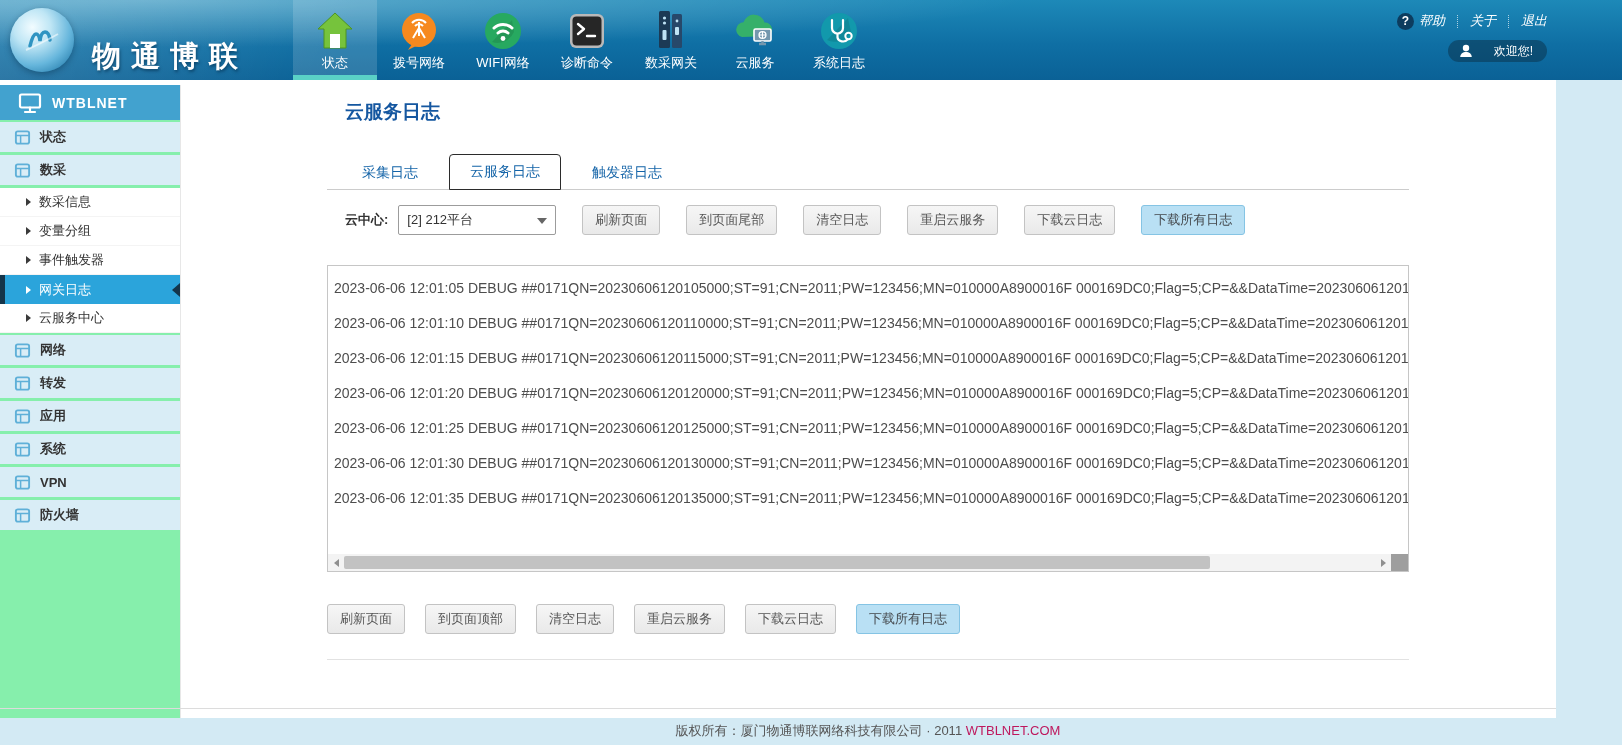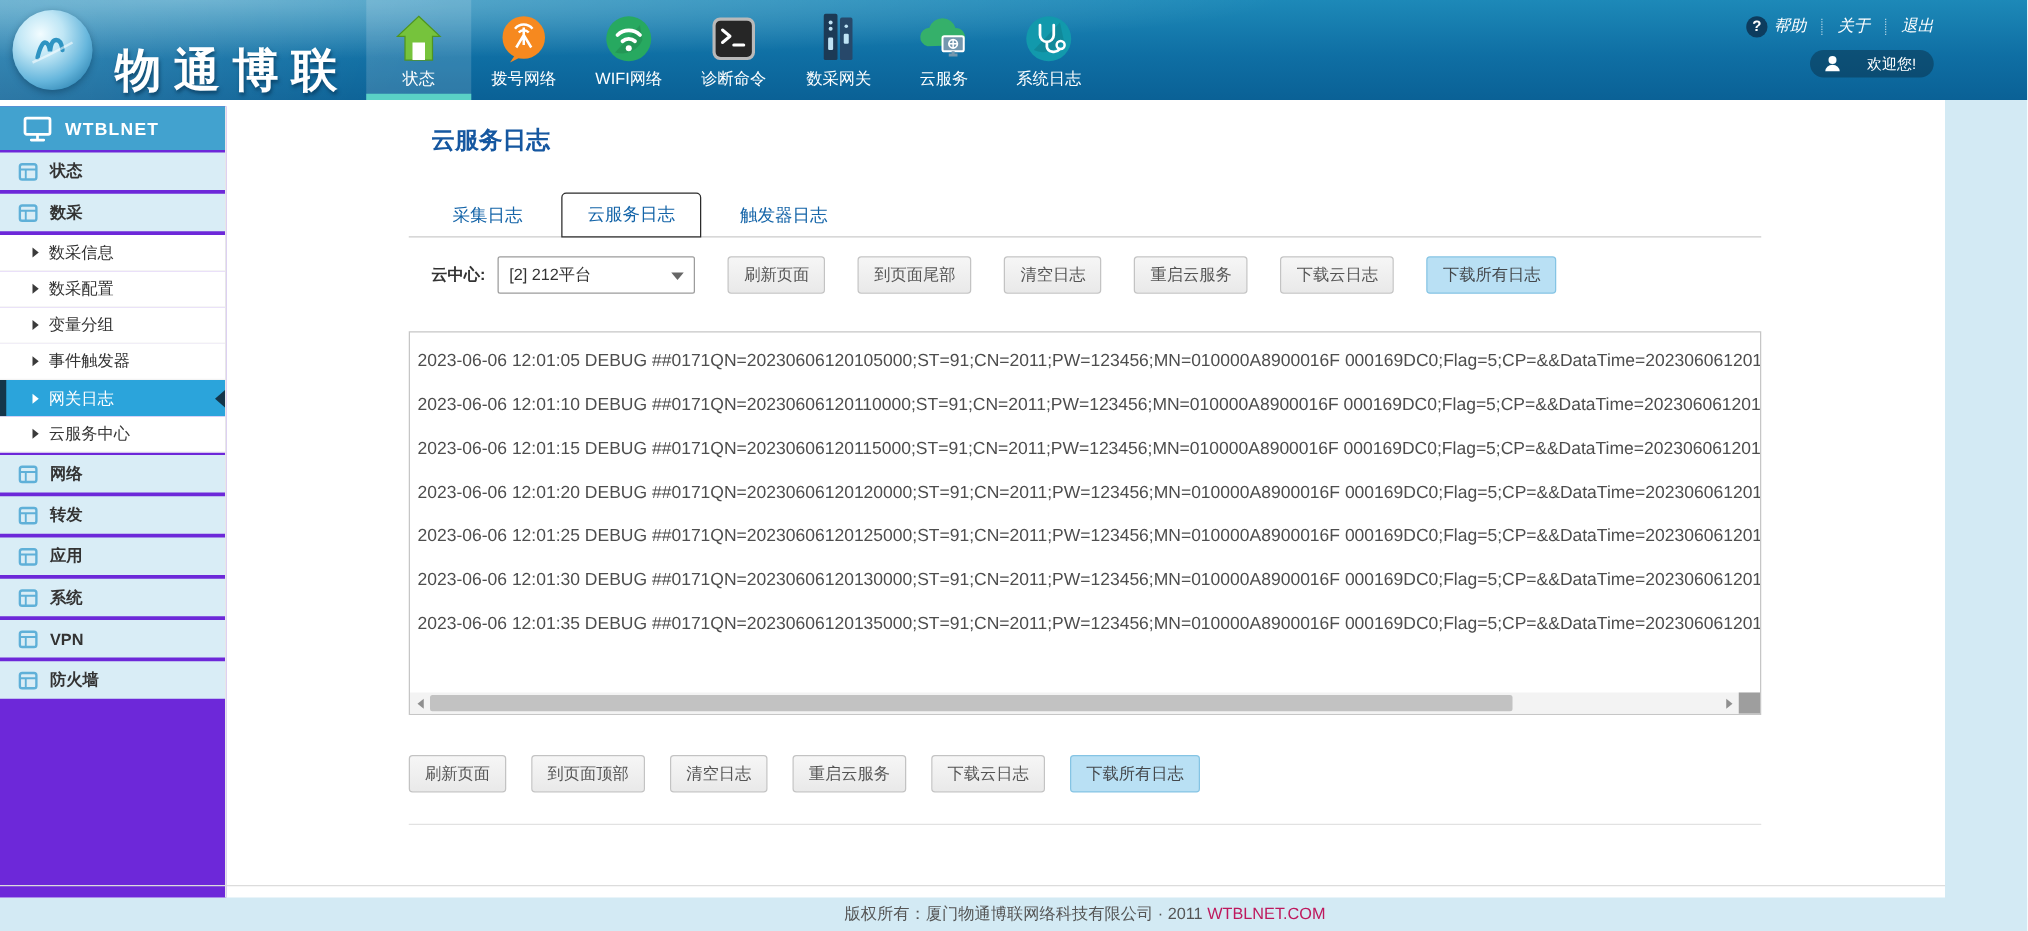--- a/index.html
+++ b/index.html
@@ -14,40 +14,40 @@
   .topbar { position:absolute; left:0; top:0; width:1622px; height:80px;
     background:
       radial-gradient(ellipse at 150px 0px, rgba(255,255,255,0.30), transparent 42%),
       linear-gradient(115deg, rgba(255,255,255,0.16) 0%, rgba(255,255,255,0) 22%),
       linear-gradient(180deg,#1d89b8 0%, #0f6fa4 55%, #0a6196 100%);
   }
   .brand { position:absolute; left:10px; top:5px; height:70px; display:flex; align-items:center; }
   .sphere { width:64px; height:64px; border-radius:50%;
     background: radial-gradient(circle at 35% 30%, #f2fcff 0%, #bfe6f5 30%, #66b6dc 62%, #2f86b4 85%, #266f9c 100%);
     box-shadow: 0 2px 6px rgba(0,30,50,0.35); display:flex; align-items:center; justify-content:center; }
-  .brand-text { color:#fff; font-size:37px; font-weight:bold; letter-spacing:10px; margin-left:18px;
+  .brand-text { color:#fff; font-size:29px; font-weight:bold; letter-spacing:10px; margin-left:18px;
     text-shadow:1px 2px 3px rgba(0,40,70,0.55);margin-top:33px; }
 
   .topnav { position:absolute; left:293px; top:0; height:80px; display:flex; }
   .nav-item { width:84px; height:80px; display:flex; flex-direction:column; align-items:center; cursor:pointer; position:relative; }
   .nav-item .nicon { height:52px; display:flex; align-items:flex-end; justify-content:center; padding-top:7px; }
   .nav-item .nlabel { color:#fff; font-size:13px; margin-top:2px; }
   .nav-item.active { background:rgba(255,255,255,0.15); }
   .nav-item.active::after { content:""; position:absolute; left:0; bottom:0; width:100%; height:5px; background:#5ad1c6; }
 
   .toplinks { position:absolute; top:12px; right:75px; display:flex; align-items:center; color:#fff; font-size:13px; }
   .toplinks a { color:#fff; text-decoration:none; cursor:pointer;font-style:italic; }
   .qmark { width:17px; height:17px; border-radius:50%; background:#0d3c5e; color:#fff; font-size:12px; font-weight:bold;
     display:inline-flex; align-items:center; justify-content:center; margin-right:5px; }
   .tsep { width:1px; height:13px; border-left:1px dotted rgba(255,255,255,0.65); margin:0 12px; }
   .welcome { position:absolute; top:40px; right:75px; height:22px; padding:0 14px 0 10px; border-radius:13px;
     background:rgba(10,48,72,0.50); color:#fff; font-size:12px; display:flex; align-items:center; gap:20px; cursor:pointer; }
 
   
-  .sidebar { position:absolute; left:0; top:85px; width:181px; height:633px; background:#6d28d9; border-right:1px solid #e7e7e7; }
+  .sidebar { position:absolute; left:0; top:85px; width:181px; height:633px; background:#86efac; border-right:1px solid #e7e7e7; }
   .side-head { height:35px; background:#42a2cf; color:#fff; font-size:14px; font-weight:bold; letter-spacing:1px;
     display:flex; align-items:center; padding-left:18px; gap:10px; }
   .side-row { height:30px; display:flex; align-items:center; font-size:13px; color:#333; cursor:pointer; position:relative; }
   .side-row.group { background:#d9edf6; margin-top:2px; margin-bottom:3px; font-weight:bold; padding-left:14px; gap:9px; }
   .side-row.sub { height:29px; background:#fff; padding-left:26px; gap:8px; border-bottom:1px solid #f4f4f4; }
   .arrow-r { width:0; height:0; border-top:4px solid transparent; border-bottom:4px solid transparent; border-left:5px solid #3a3a3a; }
   .side-row.sub.active { background:#2ba4db; color:#fff; border-bottom:none; }
   .side-row.sub.active .arrow-r { border-left-color:#fff; }
   .side-row.sub.active::before { content:""; position:absolute; left:0; top:0; width:5px; height:100%; background:#14354a; }
   .side-row.sub.active::after { content:""; position:absolute; right:0; top:50%; margin-top:-7px;
@@ -234,24 +234,20 @@
           <path d="M2 7 h14 M7 7 v8.5" stroke="#5fb0d8" stroke-width="1.6"></path>
         </svg>
       <span>数采</span>
     </div>
     <div class="side-row sub">
       <span class="arrow-r"></span>
       <span>数采信息</span>
     </div>
     <div class="side-row sub">
       <span class="arrow-r"></span>
-      <span>数采配置</span>
-    </div>
-    <div class="side-row sub">
-      <span class="arrow-r"></span>
       <span>变量分组</span>
     </div>
     <div class="side-row sub">
       <span class="arrow-r"></span>
       <span>事件触发器</span>
     </div>
     <div class="side-row sub active">
       <span class="arrow-r"></span>
       <span>网关日志</span>
     </div>

